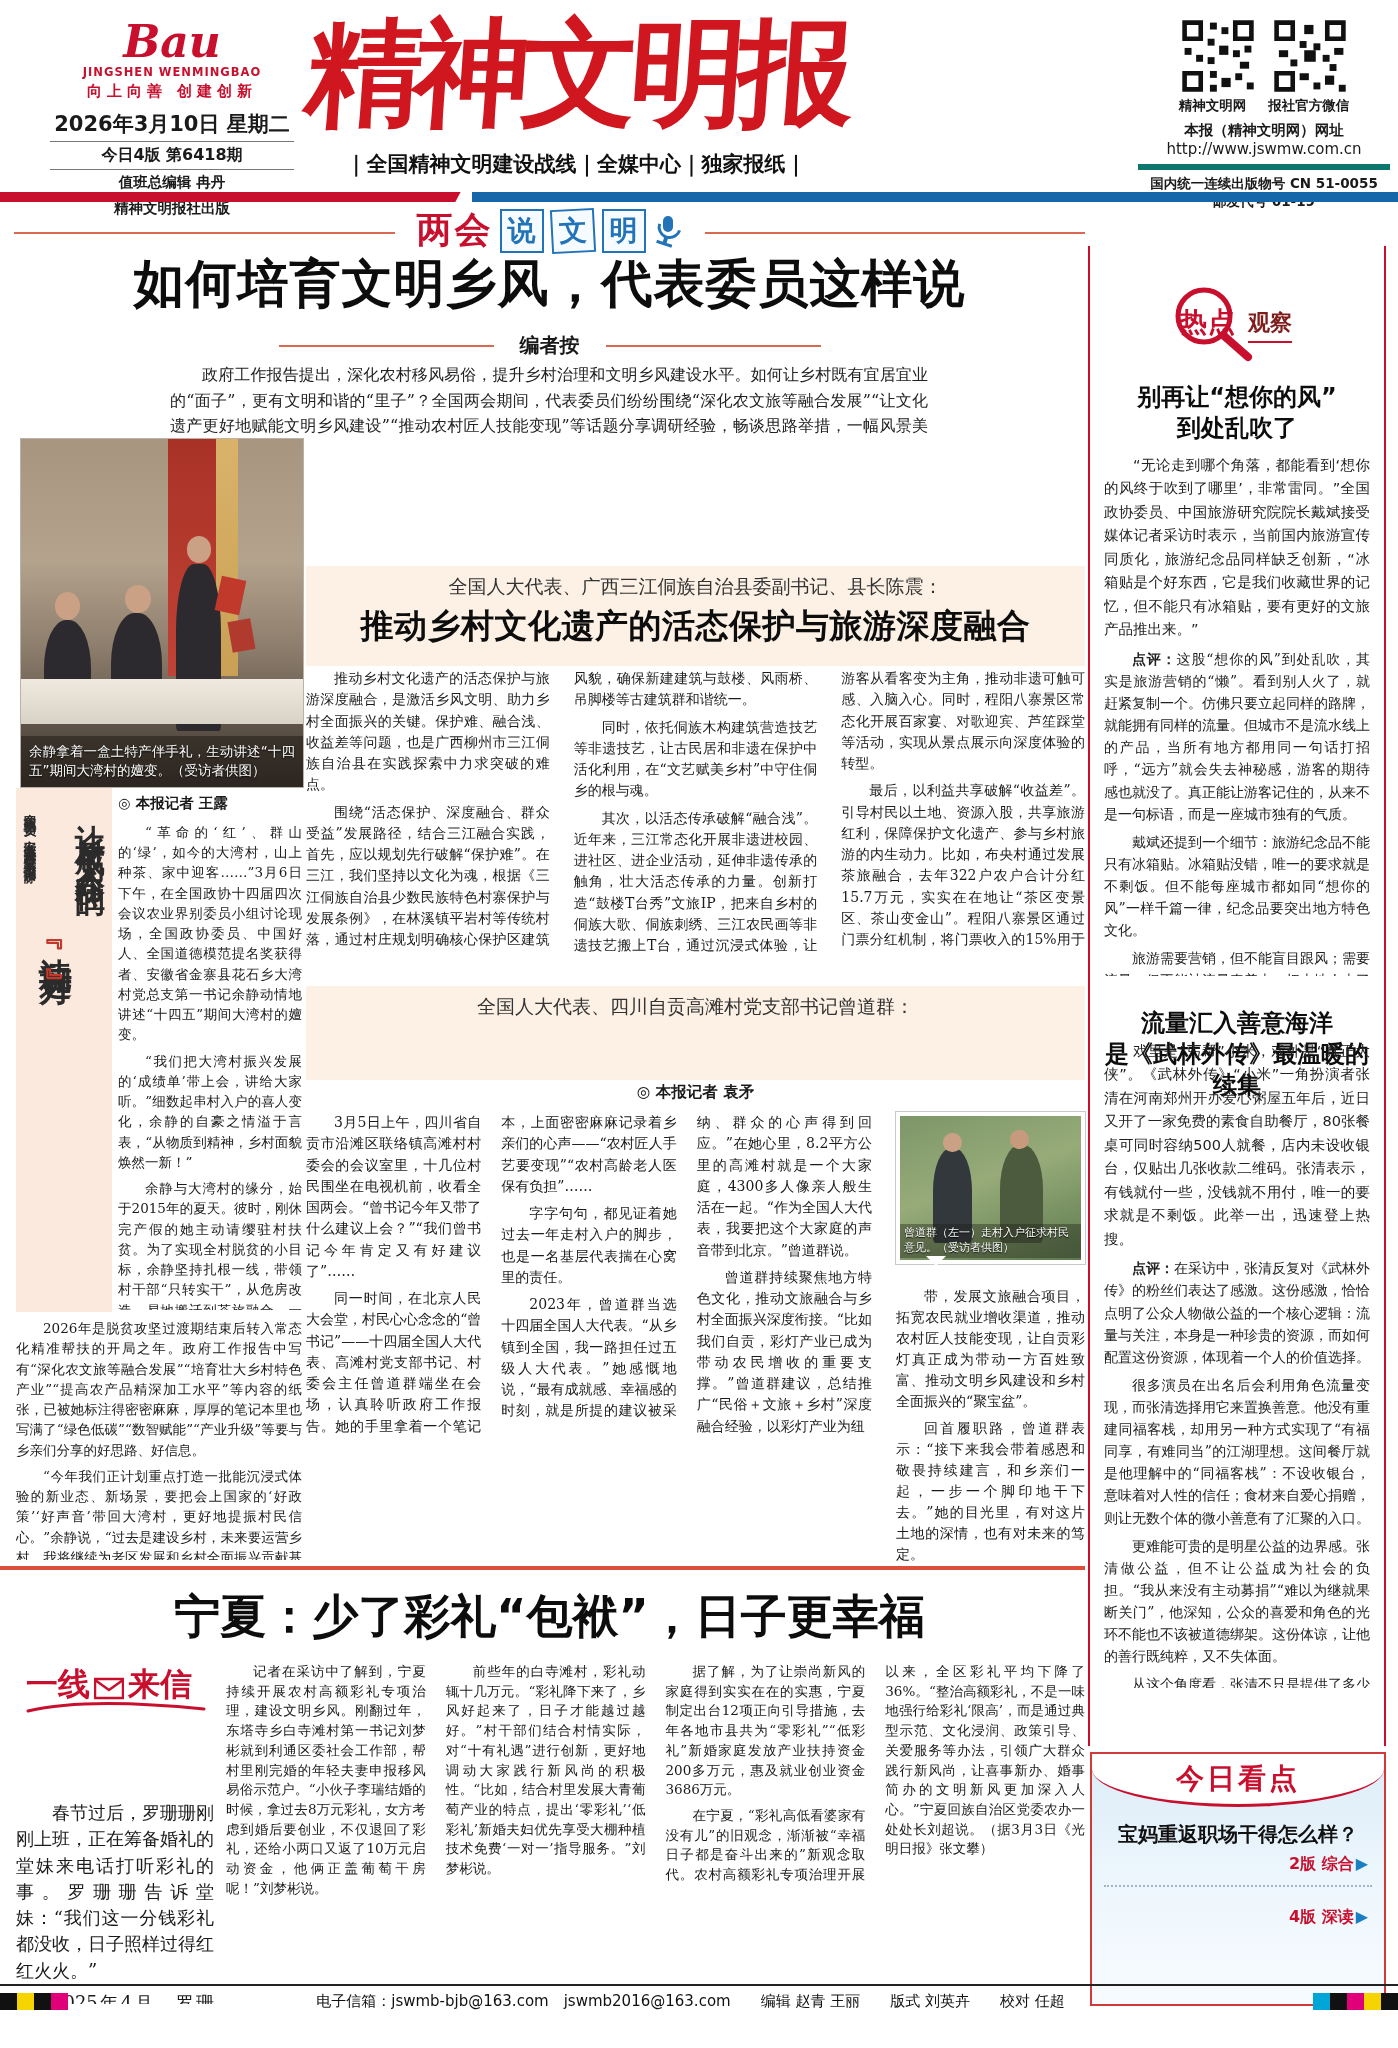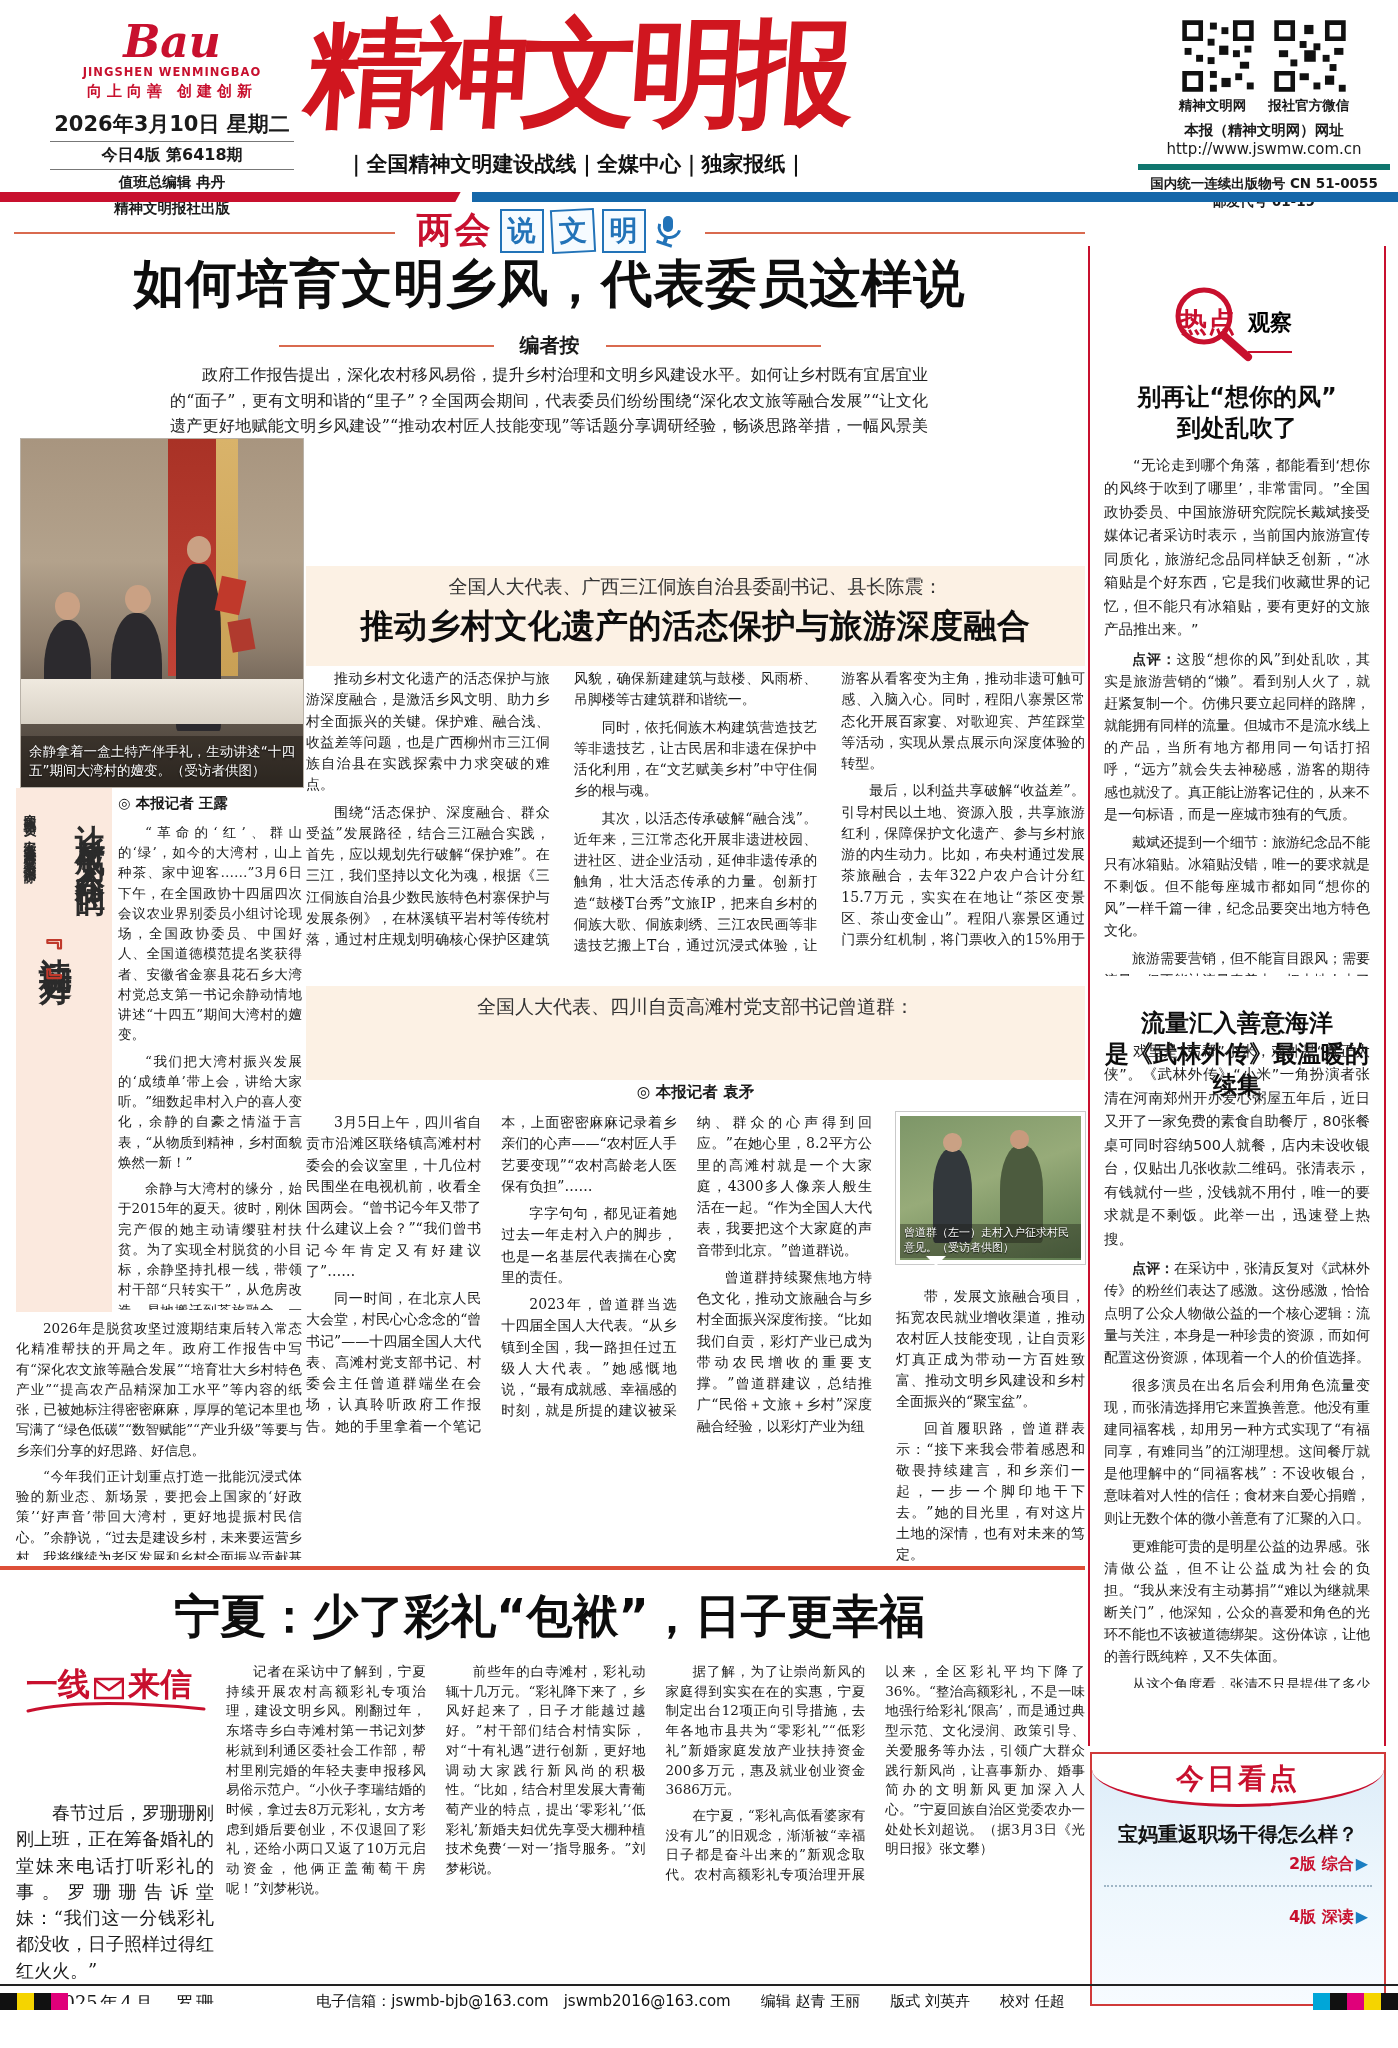--- a/index.html
+++ b/index.html
@@ -94,22 +94,22 @@
   #nx-col1{left:16px;top:1800px;width:198px;height:204px;font-size:18px;line-height:1.46;}
   #nx-cols{left:226px;top:1662px;width:859px;height:284px;column-count:4;column-gap:20px;
       font-size:13.5px;line-height:1.46;}
   
   #rcol{left:1088px;top:246px;width:298px;height:1500px;border-left:2px solid #c8102e;
       border-right:2px solid #c8102e;box-sizing:border-box;}
   .rc{position:absolute;left:14px;width:266px;}
   #hotlogo{top:40px;height:80px;}
   .hl-wrap{position:relative;width:170px;height:80px;margin:0 auto;}
   .hl-main{position:absolute;left:28px;top:18px;font-size:27px;font-weight:900;color:#c8102e;letter-spacing:1px;}
-  .hl-sub{position:absolute;left:96px;top:22px;font-size:22px;font-weight:900;color:#000000;
-      border-bottom:2px solid #c8102e;padding-bottom:13px;}
+  .hl-sub{position:absolute;left:96px;top:22px;font-size:22px;font-weight:900;color:#7f1d1d;
+      border-bottom:2px solid #c8102e;padding-bottom:3px;}
   .rtitle{text-align:center;font-weight:900;font-size:24px;line-height:1.3;color:#0d0d0d;}
   #rtitleA{top:136px;}
   #rbodyA{top:208px;height:522px;overflow:hidden;}
   .rlead{font-size:14.5px;line-height:1.62;color:#222;}
   .rcomment{font-size:14px;line-height:1.58;color:#222;}
   .cmt-label{font-weight:900;}
   #rtitleB{top:762px;}
   #rbodyB{top:794px;height:648px;overflow:hidden;}
   
   #today{left:1090px;top:1752px;width:296px;height:254px;border:2px solid #d03a3a;box-sizing:border-box;

